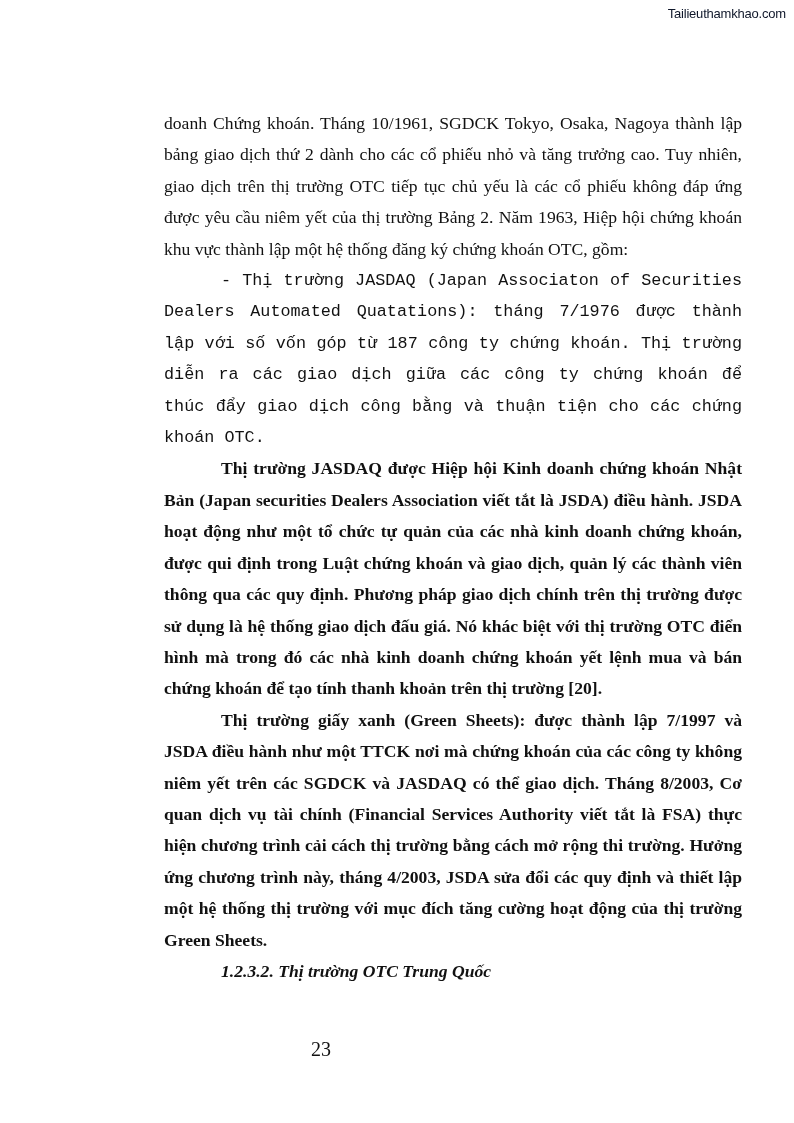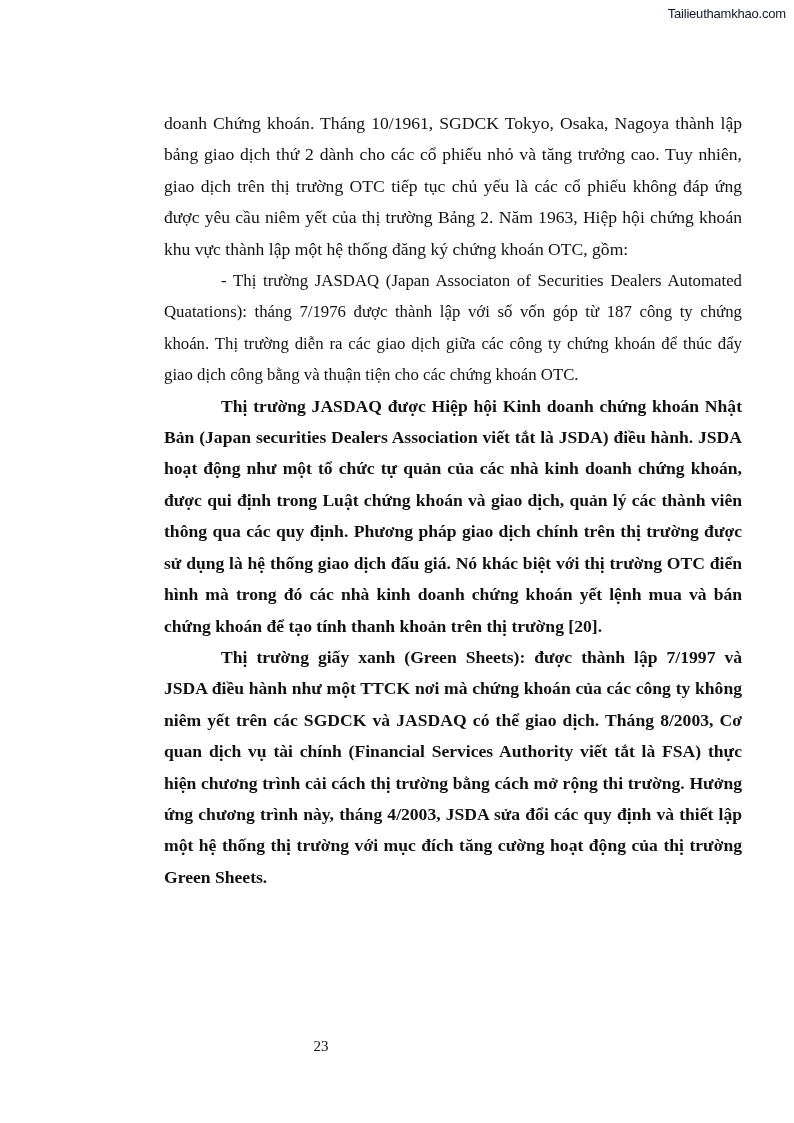--- a/index.html
+++ b/index.html
@@ -38,43 +38,45 @@
     text-align: justify;
     text-align-last: left;
   }
   .para.indent {
     text-indent: 57px;
     font-weight: bold;
   }
   .para.bullet {
     text-indent: 57px;
     font-size: 16.8px;
+    font-family: Liberation Mono, monospace;
   }
   .heading {
     margin: 0;
     padding-left: 57px;
     font-size: 17.6px;
     line-height: 31.4px;
     font-weight: bold;
     font-style: italic;
   }
   .page-number {
     position: absolute;
     top: 1038px;
     left: 0;
     width: 642px;
     text-align: center;
-    font-size: 15px;
+    font-size: 20px;
   }
 </style>
 </head>
 <body>
 
 <div class="watermark">Tailieuthamkhao.com</div>
 
 <div class="page-body">
   <p class="para">doanh Chứng khoán. Tháng 10/1961, SGDCK Tokyo, Osaka, Nagoya thành lập bảng giao dịch thứ 2 dành cho các cổ phiếu nhỏ và tăng trưởng cao. Tuy nhiên, giao dịch trên thị trường OTC tiếp tục chủ yếu là các cổ phiếu không đáp ứng được yêu cầu niêm yết của thị trường Bảng 2. Năm 1963, Hiệp hội chứng khoán khu vực thành lập một hệ thống đăng ký chứng khoán OTC, gồm:</p>
   <p class="para bullet">- Thị trường JASDAQ (Japan Associaton of Securities Dealers Automated Quatations): tháng 7/1976 được thành lập với số vốn góp từ 187 công ty chứng khoán. Thị trường diễn ra các giao dịch giữa các công ty chứng khoán để thúc đẩy giao dịch công bằng và thuận tiện cho các chứng khoán OTC.</p>
   <p class="para indent">Thị trường JASDAQ được Hiệp hội Kinh doanh chứng khoán Nhật Bản (Japan securities Dealers Association viết tắt là JSDA) điều hành. JSDA hoạt động như một tổ chức tự quản của các nhà kinh doanh chứng khoán, được qui định trong Luật chứng khoán và giao dịch, quản lý các thành viên thông qua các quy định. Phương pháp giao dịch chính trên thị trường được sử dụng là hệ thống giao dịch đấu giá. Nó khác biệt với thị trường OTC điển hình mà trong đó các nhà kinh doanh chứng khoán yết lệnh mua và bán chứng khoán để tạo tính thanh khoản trên thị trường [20].</p>
   <p class="para indent">Thị trường giấy xanh (Green Sheets): được thành lập 7/1997 và JSDA điều hành như một TTCK nơi mà chứng khoán của các công ty không niêm yết trên các SGDCK và JASDAQ có thể giao dịch. Tháng 8/2003, Cơ quan dịch vụ tài chính (Financial Services Authority viết tắt là FSA) thực hiện chương trình cải cách thị trường bằng cách mở rộng thi trường. Hưởng ứng chương trình này, tháng 4/2003, JSDA sửa đổi các quy định và thiết lập một hệ thống thị trường với mục đích tăng cường hoạt động của thị trường Green Sheets.</p>
+  <p class="heading">1.2.3.2. Thị trường OTC Trung Quốc</p>
 </div>
 
 <div class="page-number">23</div>
 
 </body></html>

